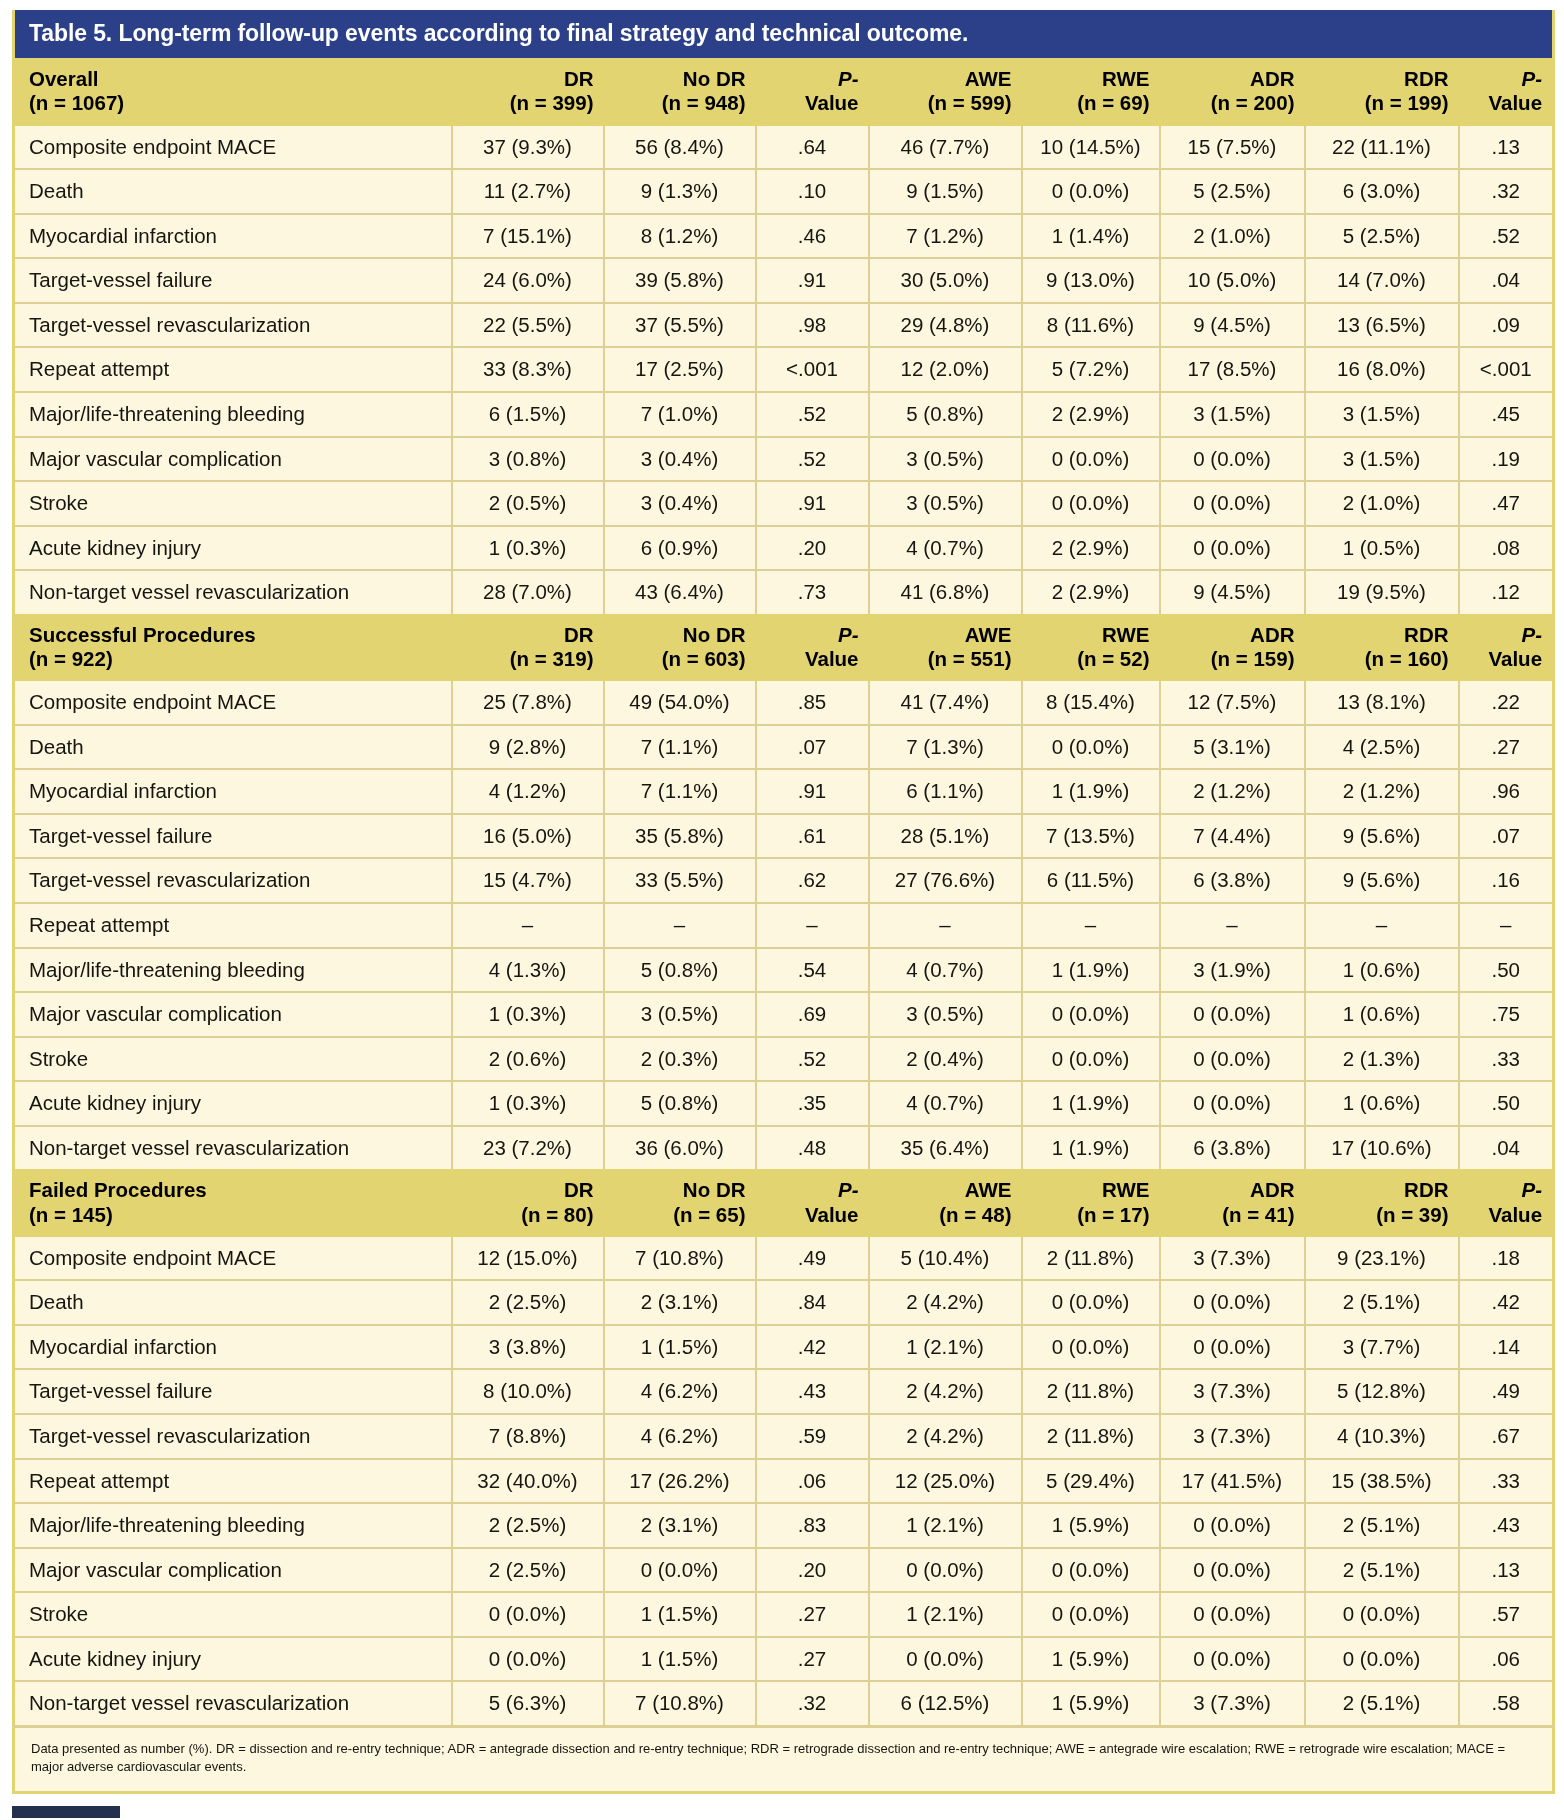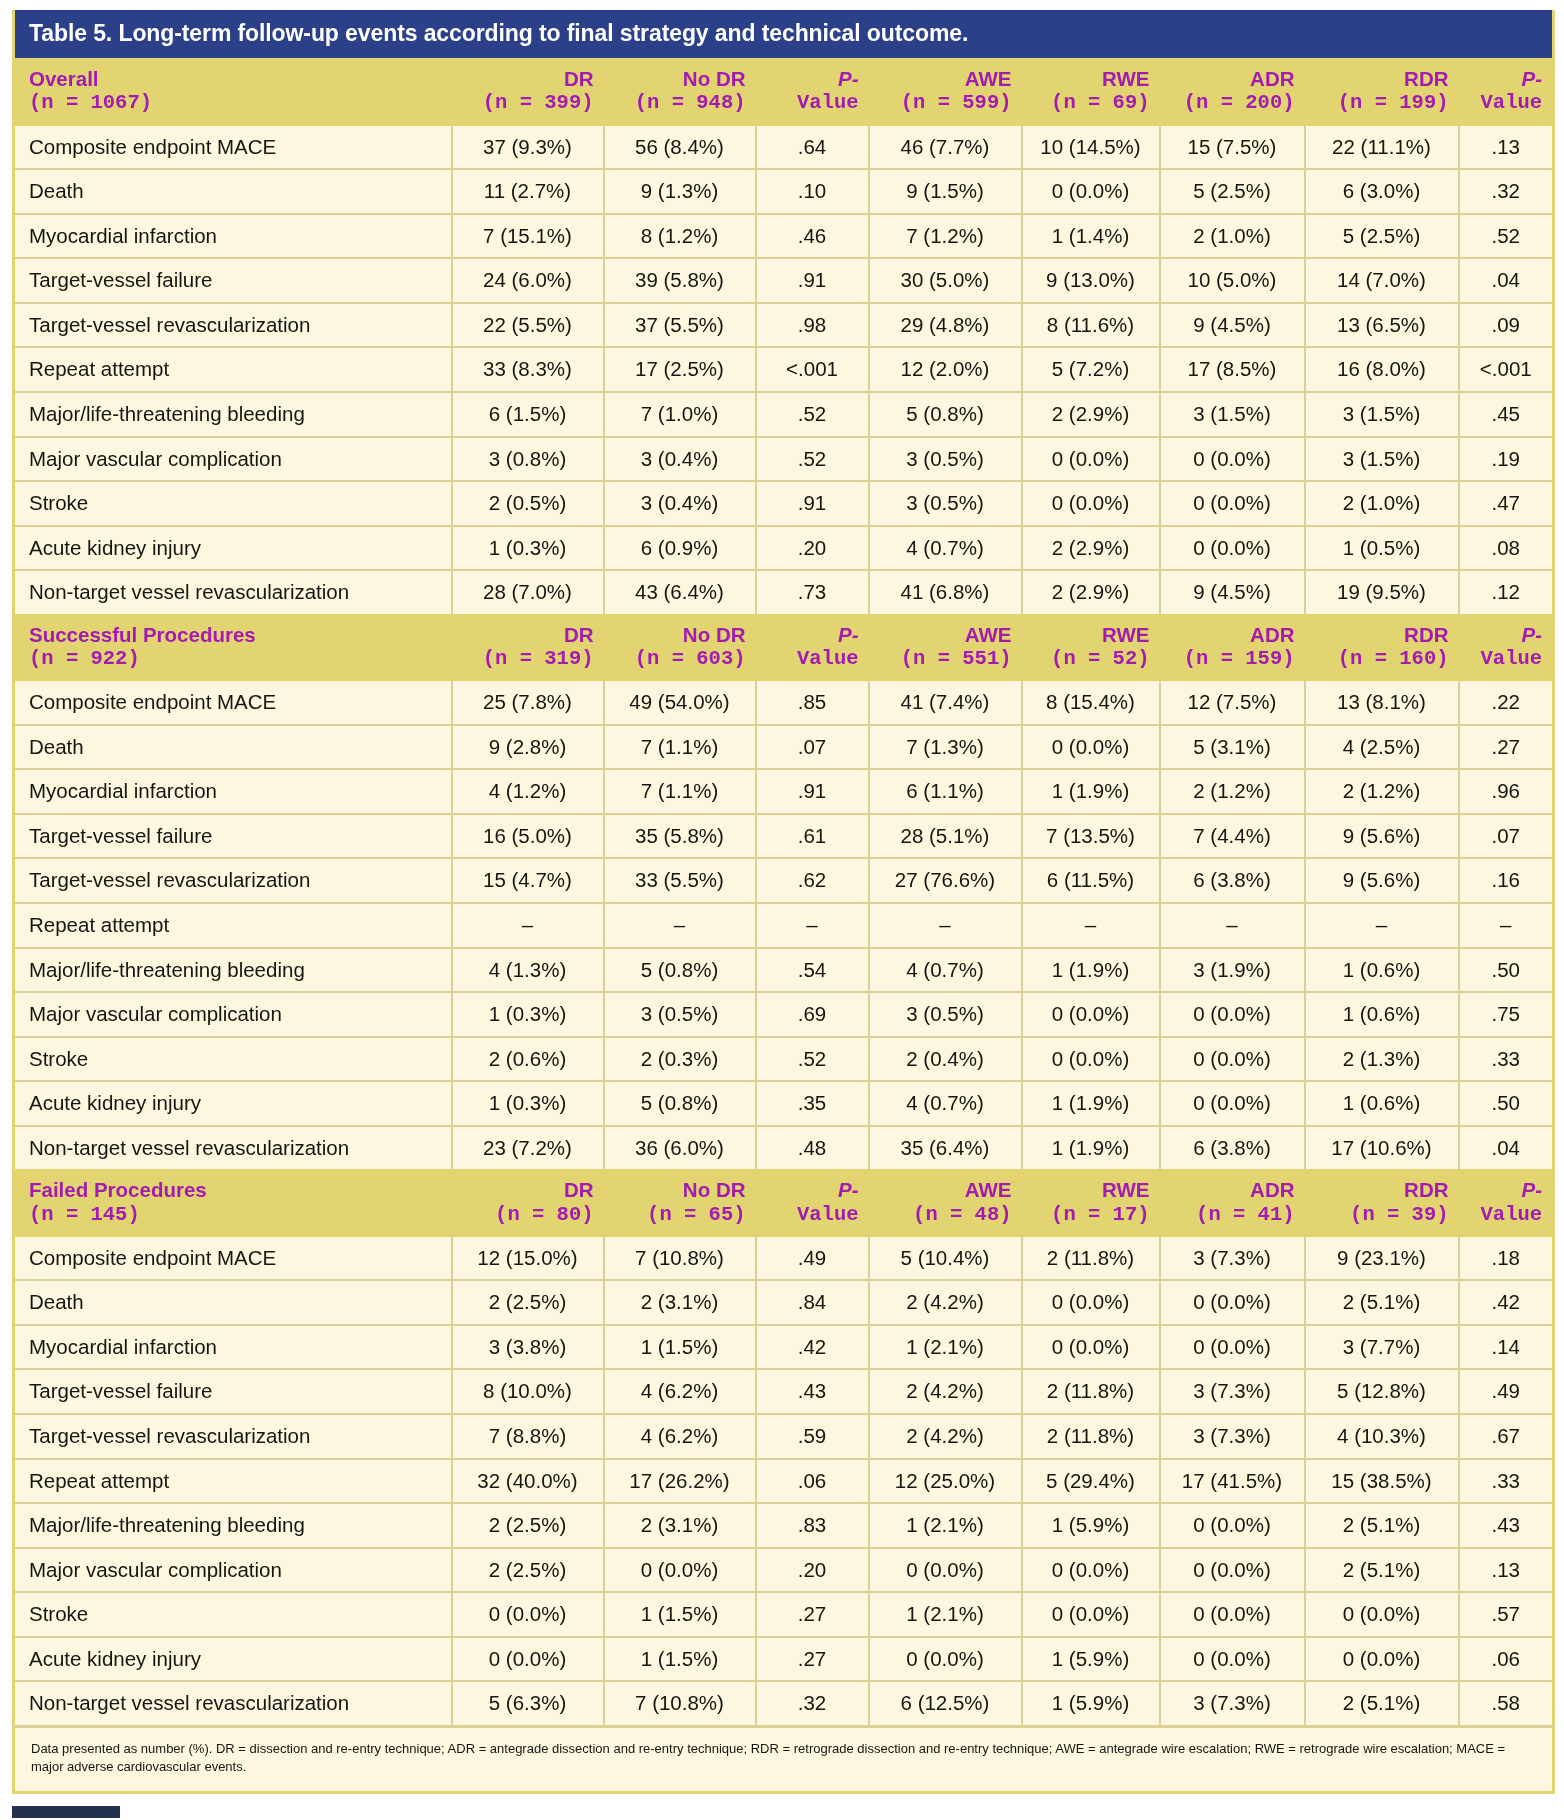--- a/index.html
+++ b/index.html
@@ -27,31 +27,31 @@
     color: #ffffff;
     font-size: 23px;
     font-weight: bold;
     padding: 11px 14px 12px 14px;
     letter-spacing: -0.1px;
     line-height: 1.1;
   }
   
   tr.section-row td {
     background: #e3d472;
-    color: #a21caf;
+    color: #000000;
     font-weight: bold;
     font-size: 20.5px;
     line-height: 1.18;
     padding: 9px 10px 10px 10px;
     vertical-align: top;
     border: none;
   }
   tr.section-row td.lbl { text-align: left; padding-left: 14px; }
   tr.section-row td.num { text-align: right; }
-  tr.section-row td .l2 { display: block; font-family: Liberation Mono, monospace; }
+  tr.section-row td .l2 { display: block; }
   .ital { font-style: italic; }
   
   tr.data-row td {
     background: #fdf7e0;
     color: #161610;
     font-size: 20.5px;
     padding: 9px 10px 10px 10px;
     border-top: 2px solid #ded095;
     vertical-align: middle;
     line-height: 1.15;

